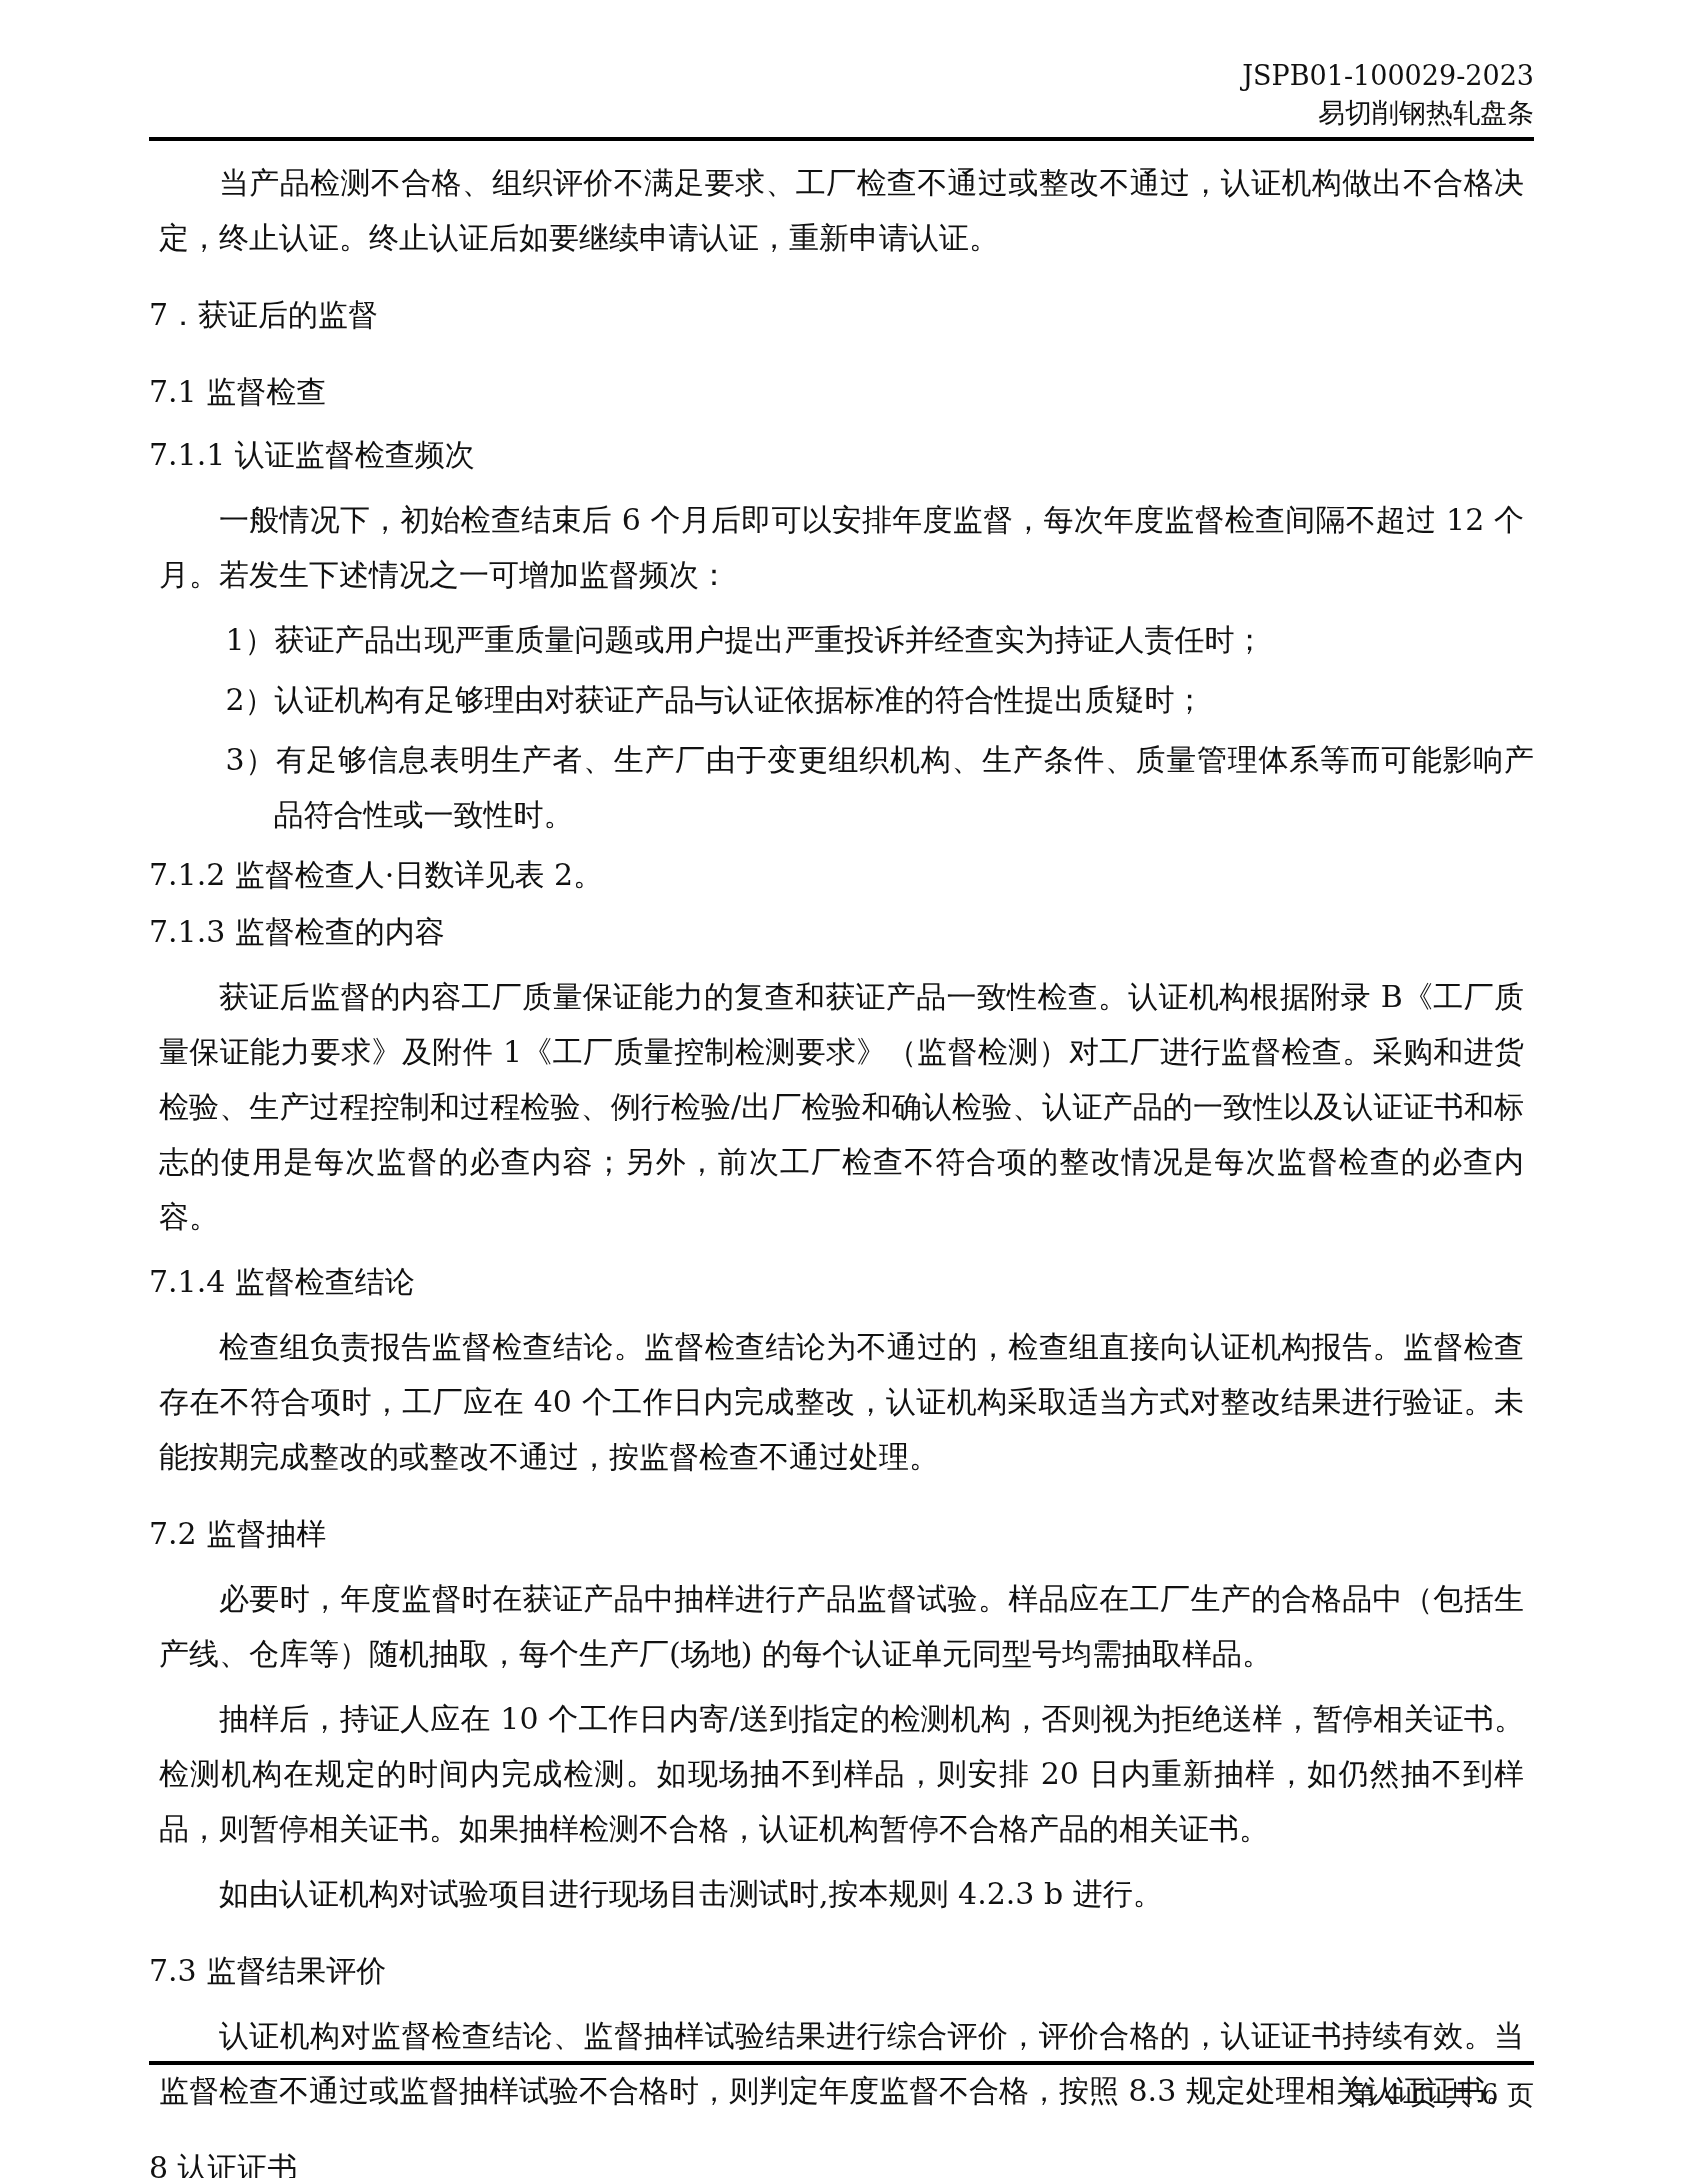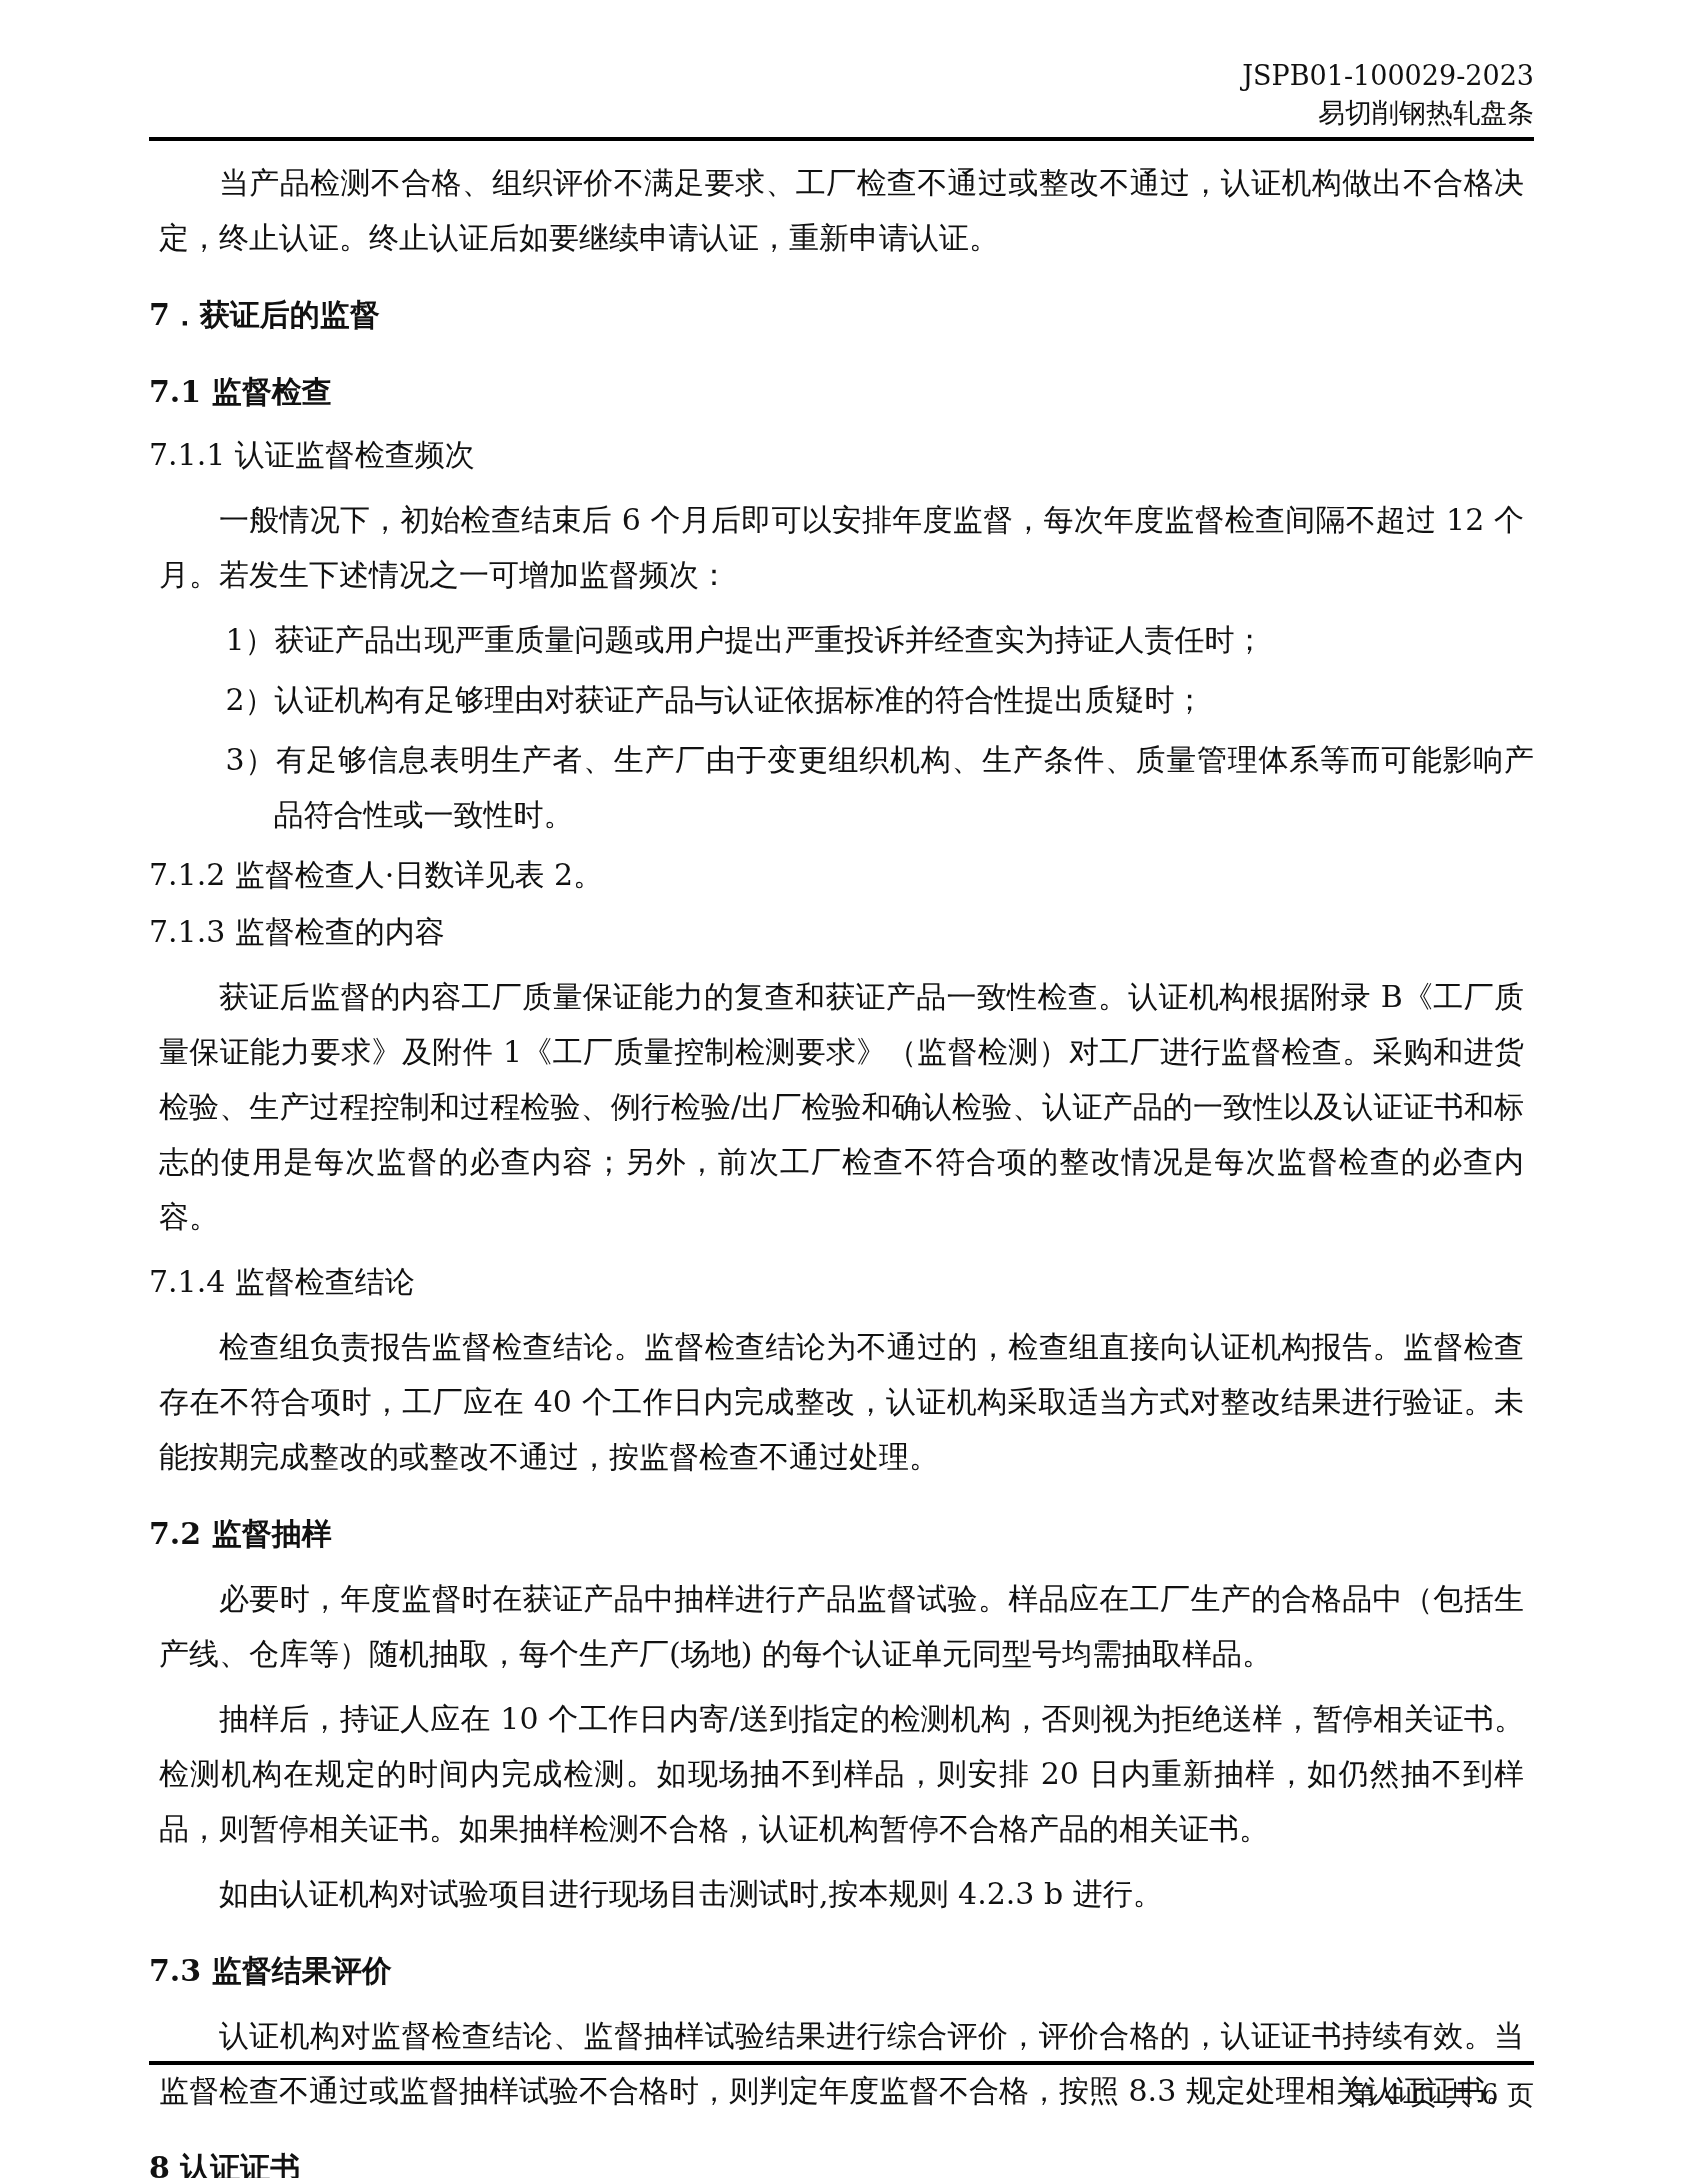--- a/index.html
+++ b/index.html
@@ -35,21 +35,21 @@
     margin-top: 14px;
     font-size: 30px;
     line-height: 55px;
   }
   .doc-body p { margin: 10px; }
   .paragraph {
     text-indent: 2em;
     text-align: justify;
   }
   .heading1, .heading2 {
-    font-weight: bold;
+    font-weight: normal;
     margin: 22px 0 8px 0 !important;
   }
   .subheading {
     margin: 2px 0 !important;
   }
   .list-item {
     padding-left: 4.15em;
     text-indent: -1.6em;
     text-align: justify;
     margin: 5px 0 !important;

